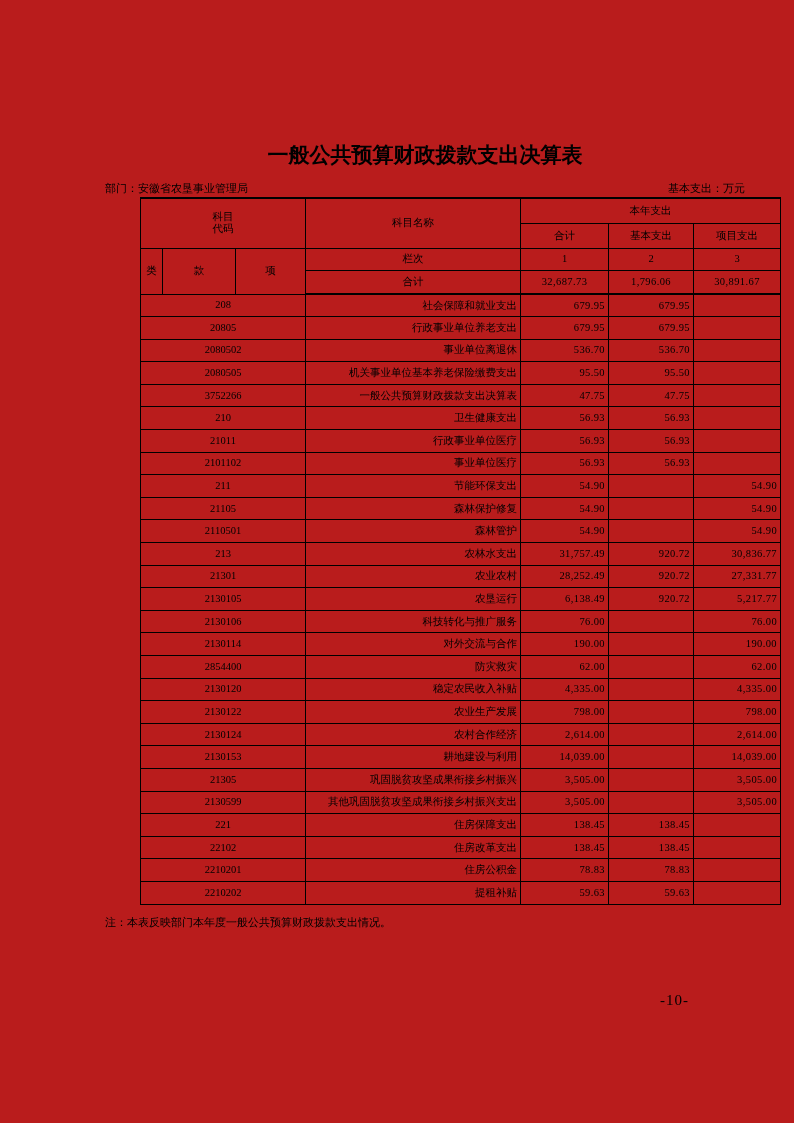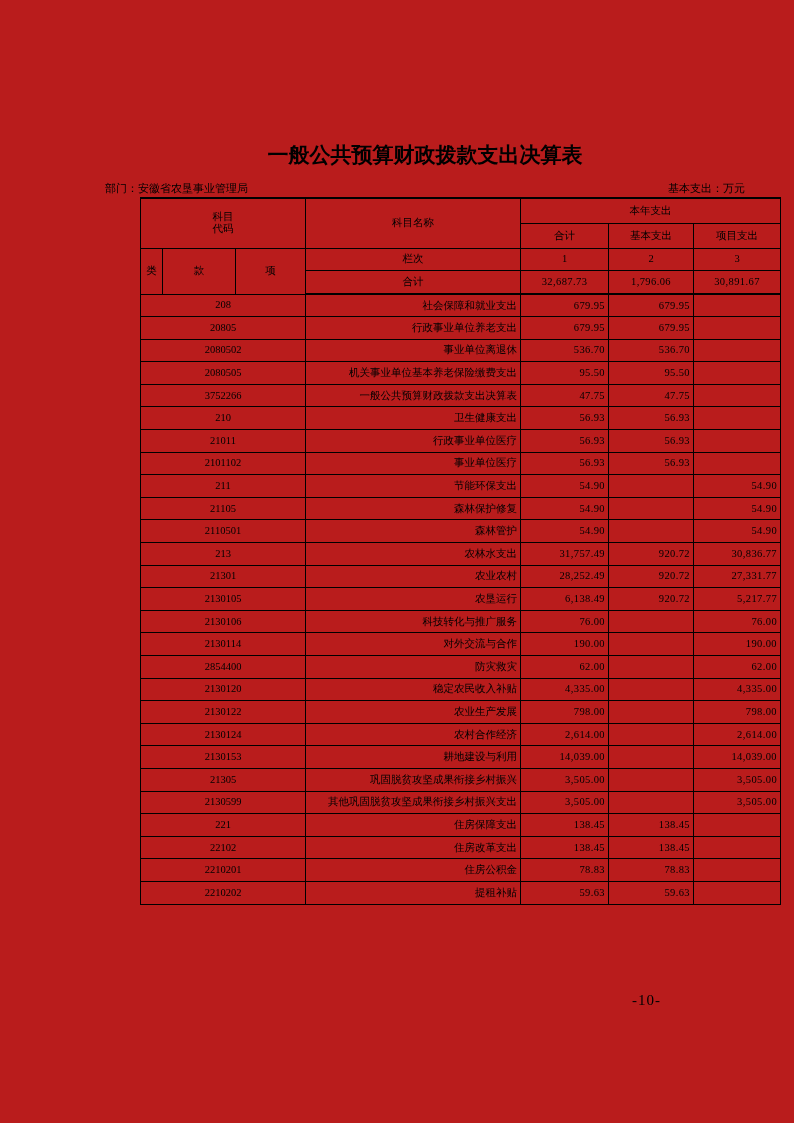--- a/index.html
+++ b/index.html
@@ -68,21 +68,21 @@
   td.num { text-align: right; letter-spacing: 0.4px; }
   td.code { text-align: center; padding-left: 2px; }
   td.name { text-align: right; }
   .note {
     margin-top: 10px;
     font-size: 11px;
     line-height: 14px;
   }
   .page-number {
     position: absolute;
-    left: 632px;
+    left: 660px;
     top: 992px;
     font-size: 15px;
     letter-spacing: 1px;
   }
 </style>
 </head>
 <body>
 
 <div class="page">
   <div class="content">
@@ -321,16 +321,17 @@
           <tr class="data-row">
             <td class="code" colspan="3">2210202</td>
             <td class="name">提租补贴</td>
             <td class="num">59.63</td>
             <td class="num">59.63</td>
             <td class="num"></td>
           </tr>
         </tbody>
     </table>
 
+    <div class="note">注：本表反映部门本年度一般公共预算财政拨款支出情况。</div>
   </div>
 
   <div class="page-number">-10-</div>
 </div>
 
 </body></html>

